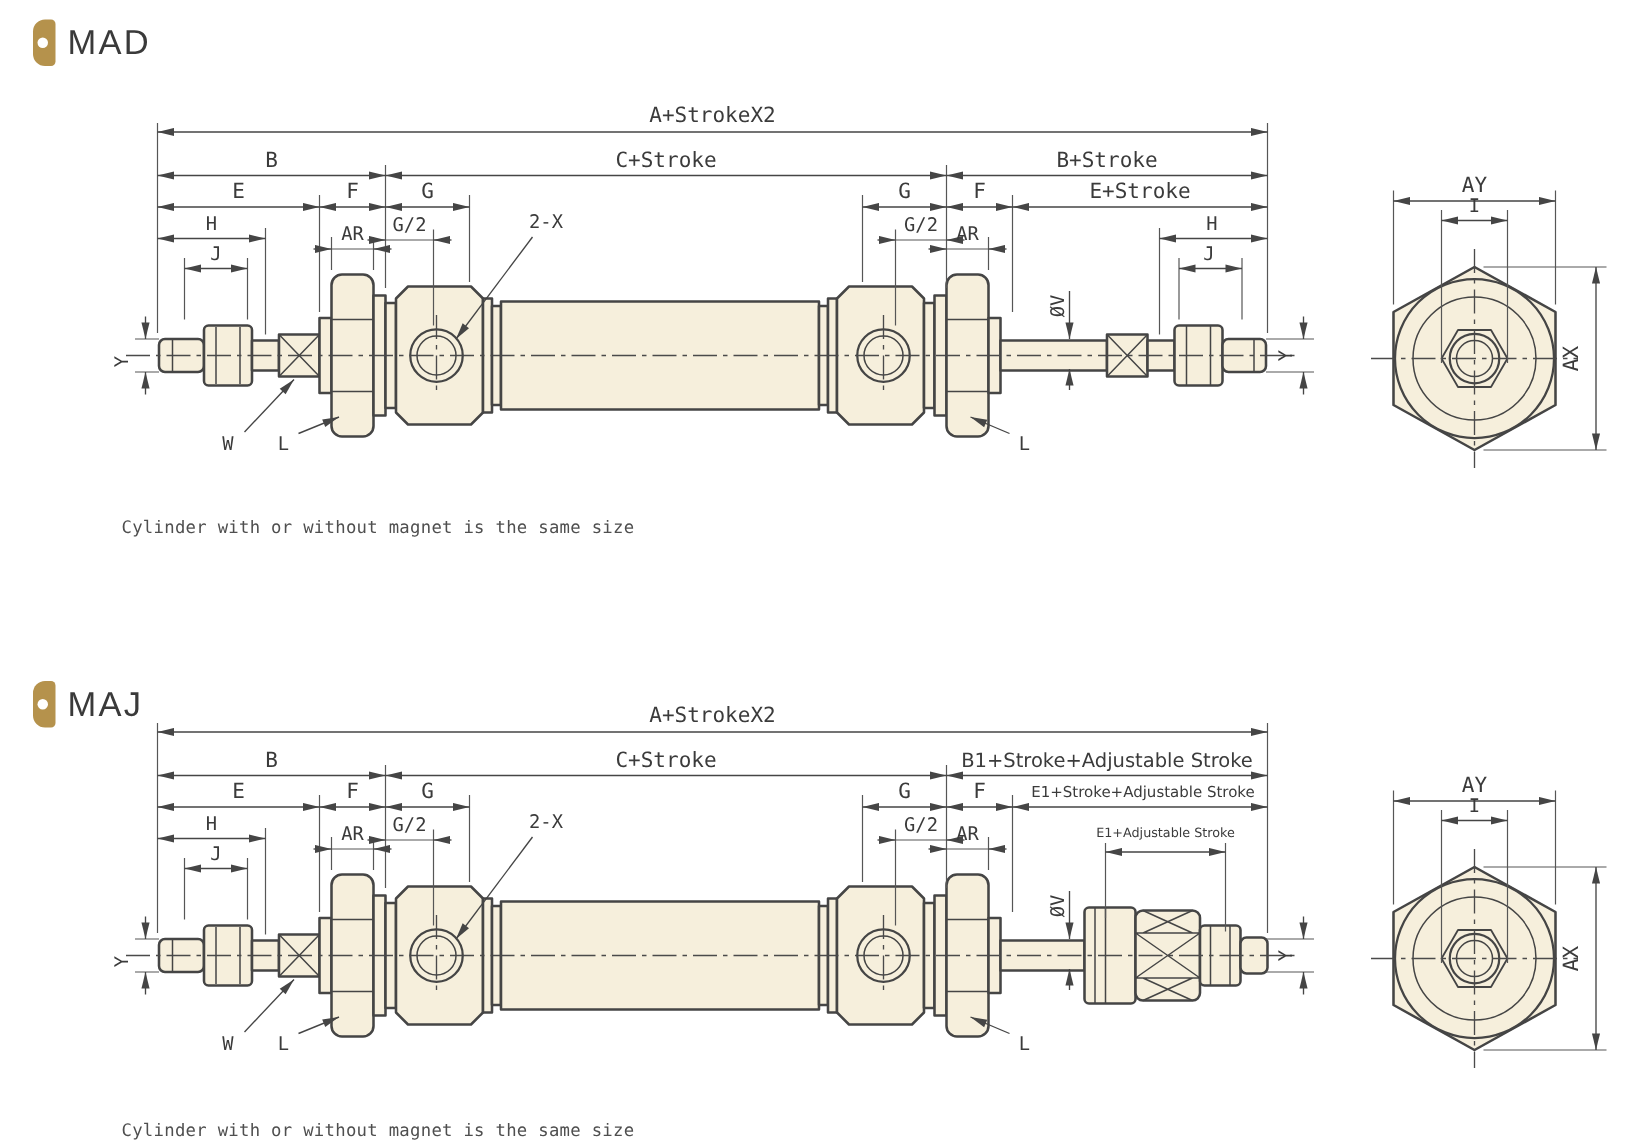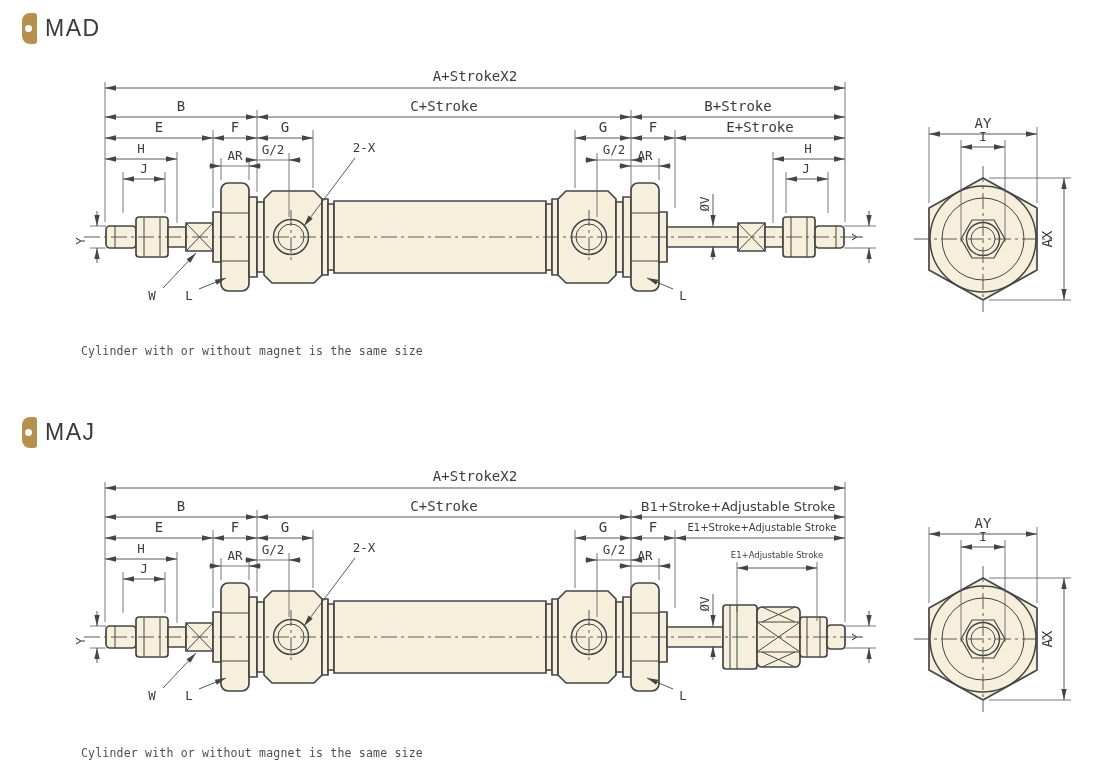--- a/index.html
+++ b/index.html
@@ -231,21 +231,21 @@
       <text class="t14" x="983" y="128">AY</text>
       <text class="t12" x="983" y="141">I</text>
       <text class="t14" x="1052" y="239" transform="rotate(-90 1052 239)">AX</text>
     </g>
   </svg>
 
   <div class="hdr" style="top:13px">
     <span class="bullet"></span>
     <span class="hdr-title">MAD</span>
   </div>
-  <div class="hdr" style="top:417px">
+  <div class="hdr" style="top:454px">
     <span class="bullet"></span>
     <span class="hdr-title">MAJ</span>
   </div>
 
   <div class="caption" style="top:344px">Cylinder with or without magnet is the same size</div>
   <div class="caption" style="top:746px">Cylinder with or without magnet is the same size</div>
 
 </div>
 
 </body></html>

